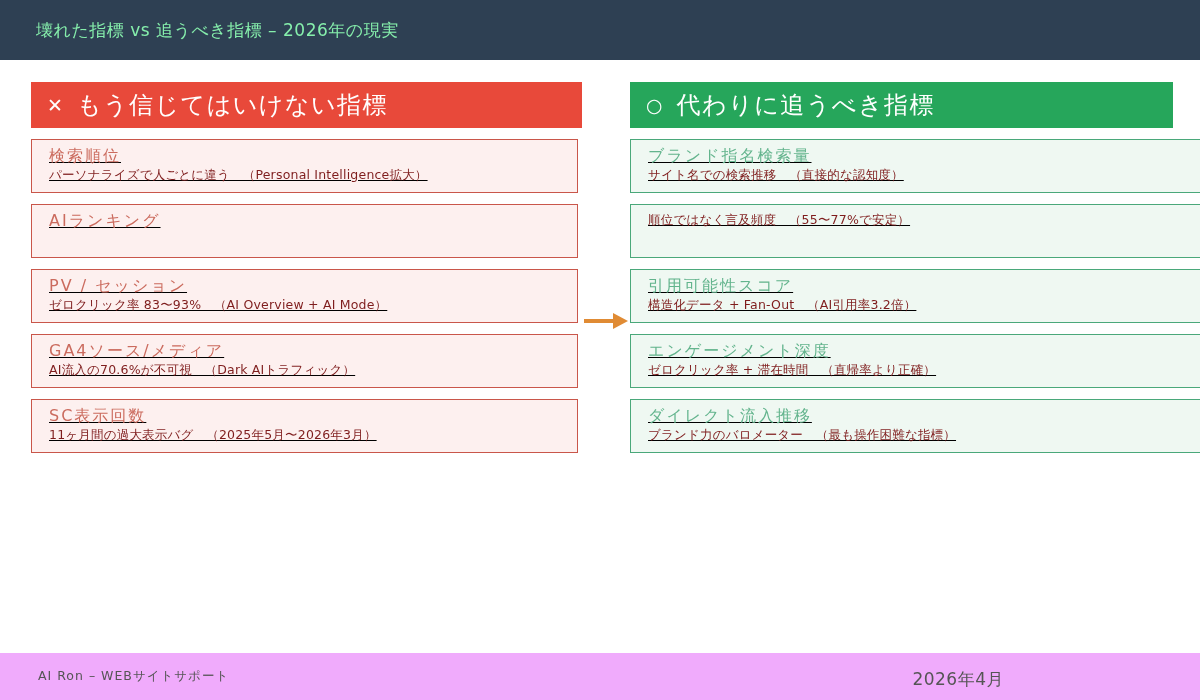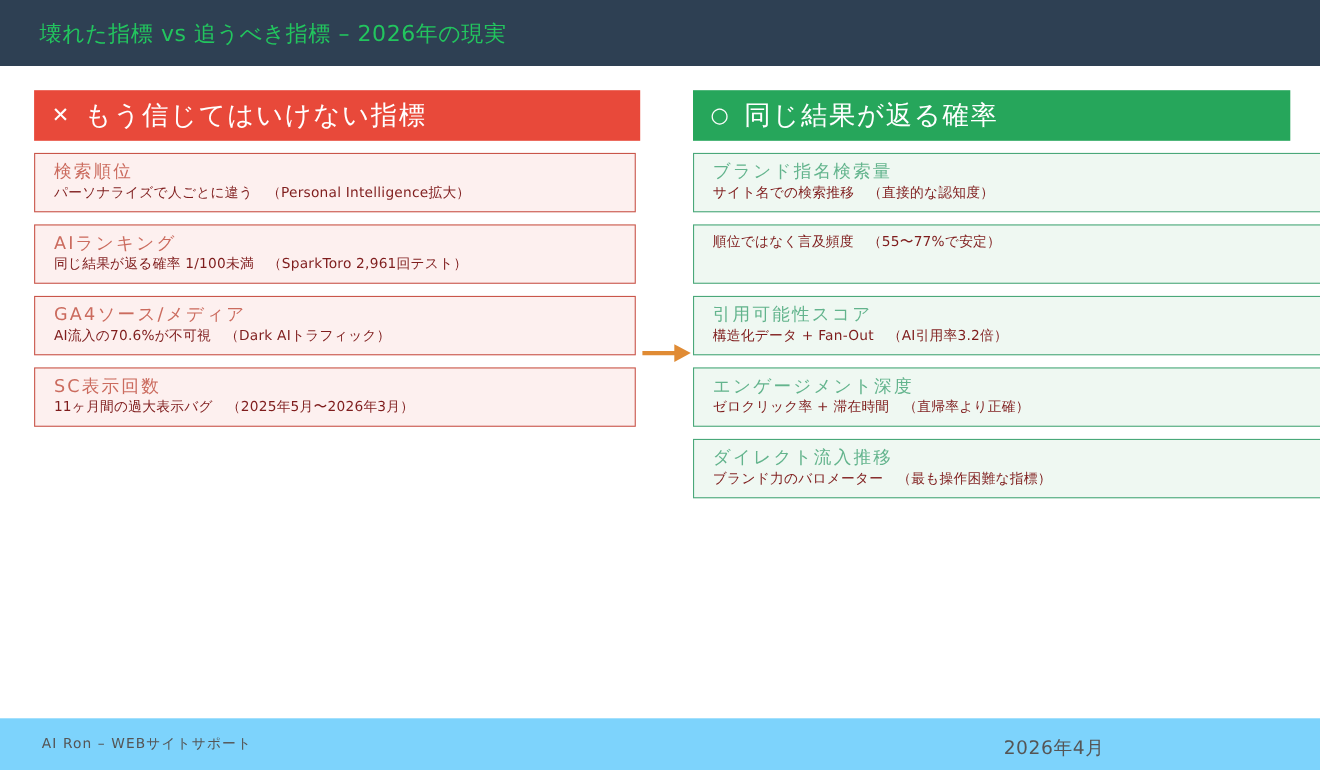--- a/index.html
+++ b/index.html
@@ -18,22 +18,22 @@
   
   #title-bar {
     position: absolute;
     left: 0; top: 0;
     width: 1200px; height: 60px;
     background: #2e4053;
     display: flex;
     align-items: center;
   }
   #title-bar .title-text {
-    color: #22c55e;
-    font-size: 20px;
+    color: #86efac;
+    font-size: 17px;
     letter-spacing: 0.5px;
     padding-left: 36px;
     white-space: nowrap;
   }
 
   
   .column {
     position: absolute;
     top: 82px;
     width: 548px;
@@ -59,21 +59,21 @@
     display: inline-block;
   }
   .col-header .hdr-label {
     color: #ffffff;
     font-size: 24px;
     letter-spacing: 1.5px;
     white-space: nowrap;
   }
 
   
-  .card-list { margin-top: 11px; }
+  .card-list { margin-top: 11px; text-decoration: underline; }
 
   .card {
     box-sizing: border-box;
     height: 54px;
     margin-bottom: 11px;
     border-style: solid;
     border-width: 1px;
     padding: 6px 0 0 17px;
   }
   #column-bad .card {
@@ -111,21 +111,21 @@
     top: 310px;
     width: 46px;
     height: 22px;
   }
 
   
   #footer {
     position: absolute;
     left: 0; top: 653px;
     width: 1200px; height: 47px;
-    background: #7dd3fc;
+    background: #f0abfc;
   }
   #footer .foot-left {
     position: absolute;
     left: 38px; top: 15px;
     font-size: 12.5px;
     color: #555555;
     letter-spacing: 1px;
     white-space: nowrap;
   }
   #footer .foot-right {
@@ -149,21 +149,24 @@
     <span class="hdr-icon">✕</span>
     <span class="hdr-label">もう信じてはいけない指標</span>
   </div>
   <div class="card-list">
     <div class="card">
       <div class="card-title">検索順位</div>
       <div class="card-desc">パーソナライズで人ごとに違う　（Personal Intelligence拡大）</div>
     </div>
     <div class="card">
       <div class="card-title">AIランキング</div>
-      <div class="card-desc">同じ結果が返る確率 1/100未満　（SparkToro 2,961回テスト）</div>
+    </div>
+    <div class="card">
+      <div class="card-title">PV / セッション</div>
+      <div class="card-desc">ゼロクリック率 83〜93%　（AI Overview + AI Mode）</div>
     </div>
     <div class="card">
       <div class="card-title">GA4ソース/メディア</div>
       <div class="card-desc">AI流入の70.6%が不可視　（Dark AIトラフィック）</div>
     </div>
     <div class="card">
       <div class="card-title">SC表示回数</div>
       <div class="card-desc">11ヶ月間の過大表示バグ　（2025年5月〜2026年3月）</div>
     </div>
   </div>
@@ -172,21 +175,21 @@
 <div id="flow-arrow">
   <svg width="46" height="22" viewBox="0 0 46 22" xmlns="http://www.w3.org/2000/svg">
     <line x1="1" y1="11" x2="32" y2="11" stroke="#E08B34" stroke-width="4"></line>
     <polygon points="30,3 45,11 30,19" fill="#E08B34"></polygon>
   </svg>
 </div>
 
 <div class="column" id="column-good">
   <div class="col-header">
     <span class="hdr-icon">○</span>
-    <span class="hdr-label">同じ結果が返る確率</span>
+    <span class="hdr-label">代わりに追うべき指標</span>
   </div>
   <div class="card-list">
     <div class="card">
       <div class="card-title">ブランド指名検索量</div>
       <div class="card-desc">サイト名での検索推移　（直接的な認知度）</div>
     </div>
     <div class="card">
       <div class="card-desc">順位ではなく言及頻度　（55〜77%で安定）</div>
     </div>
     <div class="card">

